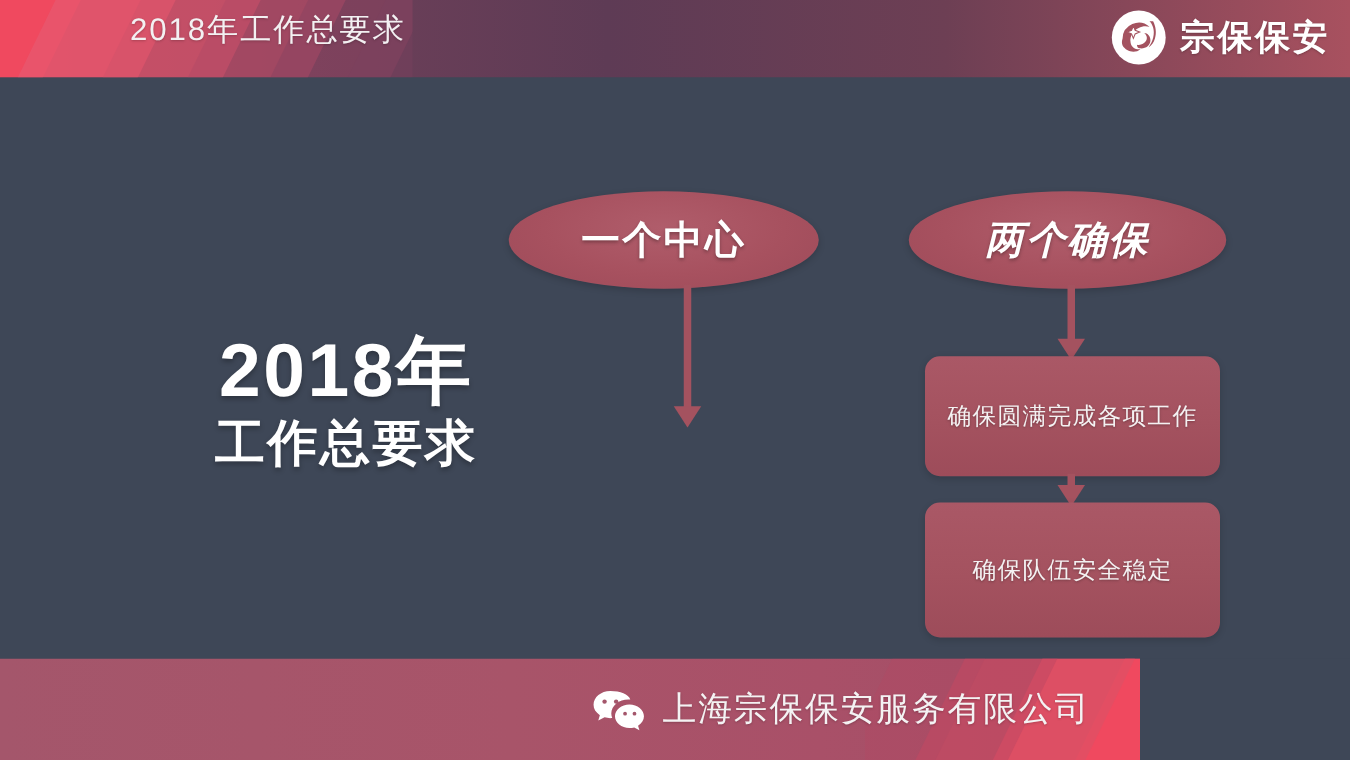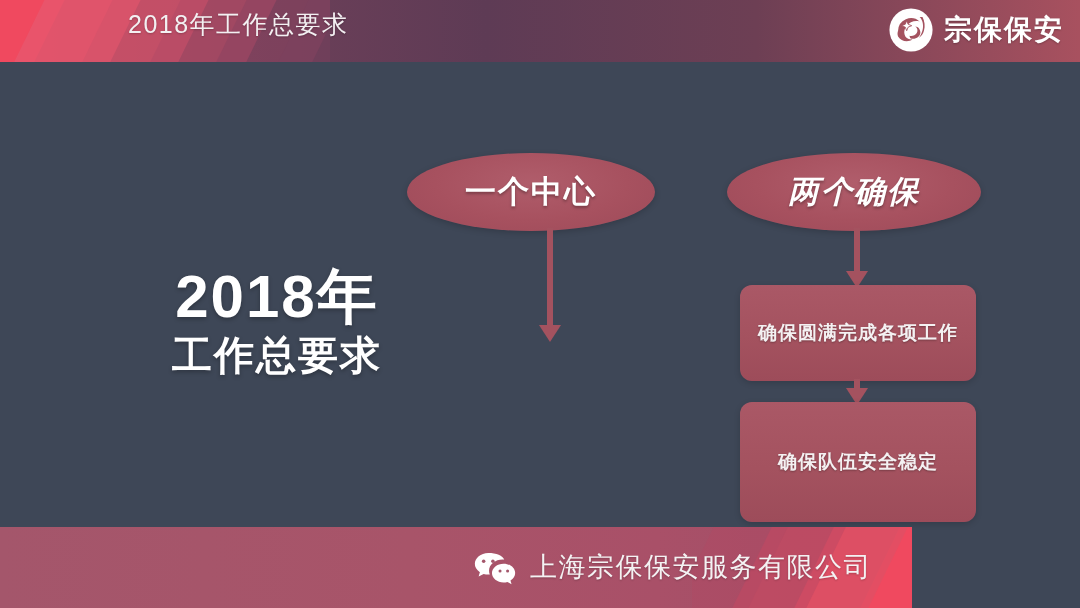--- a/index.html
+++ b/index.html
@@ -18,21 +18,21 @@
   .hdr-deco i { position:absolute; display:block; top:-28px; width:96px; height:140px;
                 transform:skewX(-26deg); }
   .hdr-deco i.a { left:-52px; background:#f0495f; }
   .hdr-deco i.b { left:24px;  background:#e8566c; opacity:.92; }
   .hdr-deco i.c { left:92px;  background:#d6526a; opacity:.80; }
   .hdr-deco i.d { left:160px; background:#b74c66; opacity:.70; }
   .hdr-deco i.e { left:226px; background:#8d4460; opacity:.55; }
   .hdr-deco i.f { left:288px; background:#7a4160; opacity:.40; }
 
   .hdr-title {
-    position:absolute; left:128px; top:12px;
+    position:absolute; left:104px; top:12px;
     font-size:25px; color:#f3f0f2; letter-spacing:1.5px; font-weight:400; line-height:1;
     text-shadow:0 1px 2px rgba(0,0,0,.22);
   }
 
   .brand { position:absolute; right:16px; top:7px; display:flex; align-items:center; gap:10px; }
   .brand-mark { width:46px; height:46px; flex:0 0 46px; }
   .brand-name {
     font-size:28px; font-weight:700; color:#ffffff; letter-spacing:2px; line-height:1;
     text-shadow:0 1px 2px rgba(0,0,0,.25);
   }
@@ -63,27 +63,27 @@
     text-shadow:0 2px 3px rgba(0,0,0,.3);
   }
   #ell-center { left:407px; top:91px; width:248px; height:78px; font-size:31px; }
   #ell-ensure { left:727px; top:91px; width:254px; height:78px; font-size:31px;font-style:italic; }
 
   .node-box {
     position:absolute; display:flex; align-items:center; justify-content:center;
     border-radius:12px;
     background:linear-gradient(180deg,#aa5866 0%,#a4525f 55%,#9d4c5a 100%);
     box-shadow:0 2px 6px rgba(0,0,0,.16);
-    color:#f4f1f2; font-weight:700; letter-spacing:1px; font-size:19px;
+    color:#f4f1f2; font-weight:400; letter-spacing:1px; font-size:19px;
     text-shadow:0 1px 2px rgba(0,0,0,.3);
     text-align:center; padding:0 14px;
   }
   #box-study   { left:430px; top:278px; width:240px; height:100px; }
   #box-tasks   { left:740px; top:223px; width:236px; height:96px; }
-  #box-stable  { left:740px; top:340px; width:236px; height:120px;text-align:center; }
+  #box-stable  { left:740px; top:340px; width:236px; height:108px;text-align:center; }
 
   .arrow { position:absolute; }
   .arrow .stem { position:absolute; left:50%; top:0; transform:translateX(-50%);
                  width:6px; background:#a4525f; }
   .arrow .head { position:absolute; left:50%; bottom:0; transform:translateX(-50%);
                  width:0; height:0; border-left:11px solid transparent;
                  border-right:11px solid transparent; border-top:17px solid #a4525f; }
 
   #arr-center { left:538px; top:166px; width:24px; height:114px; }
   #arr-center .stem { height:98px; }

